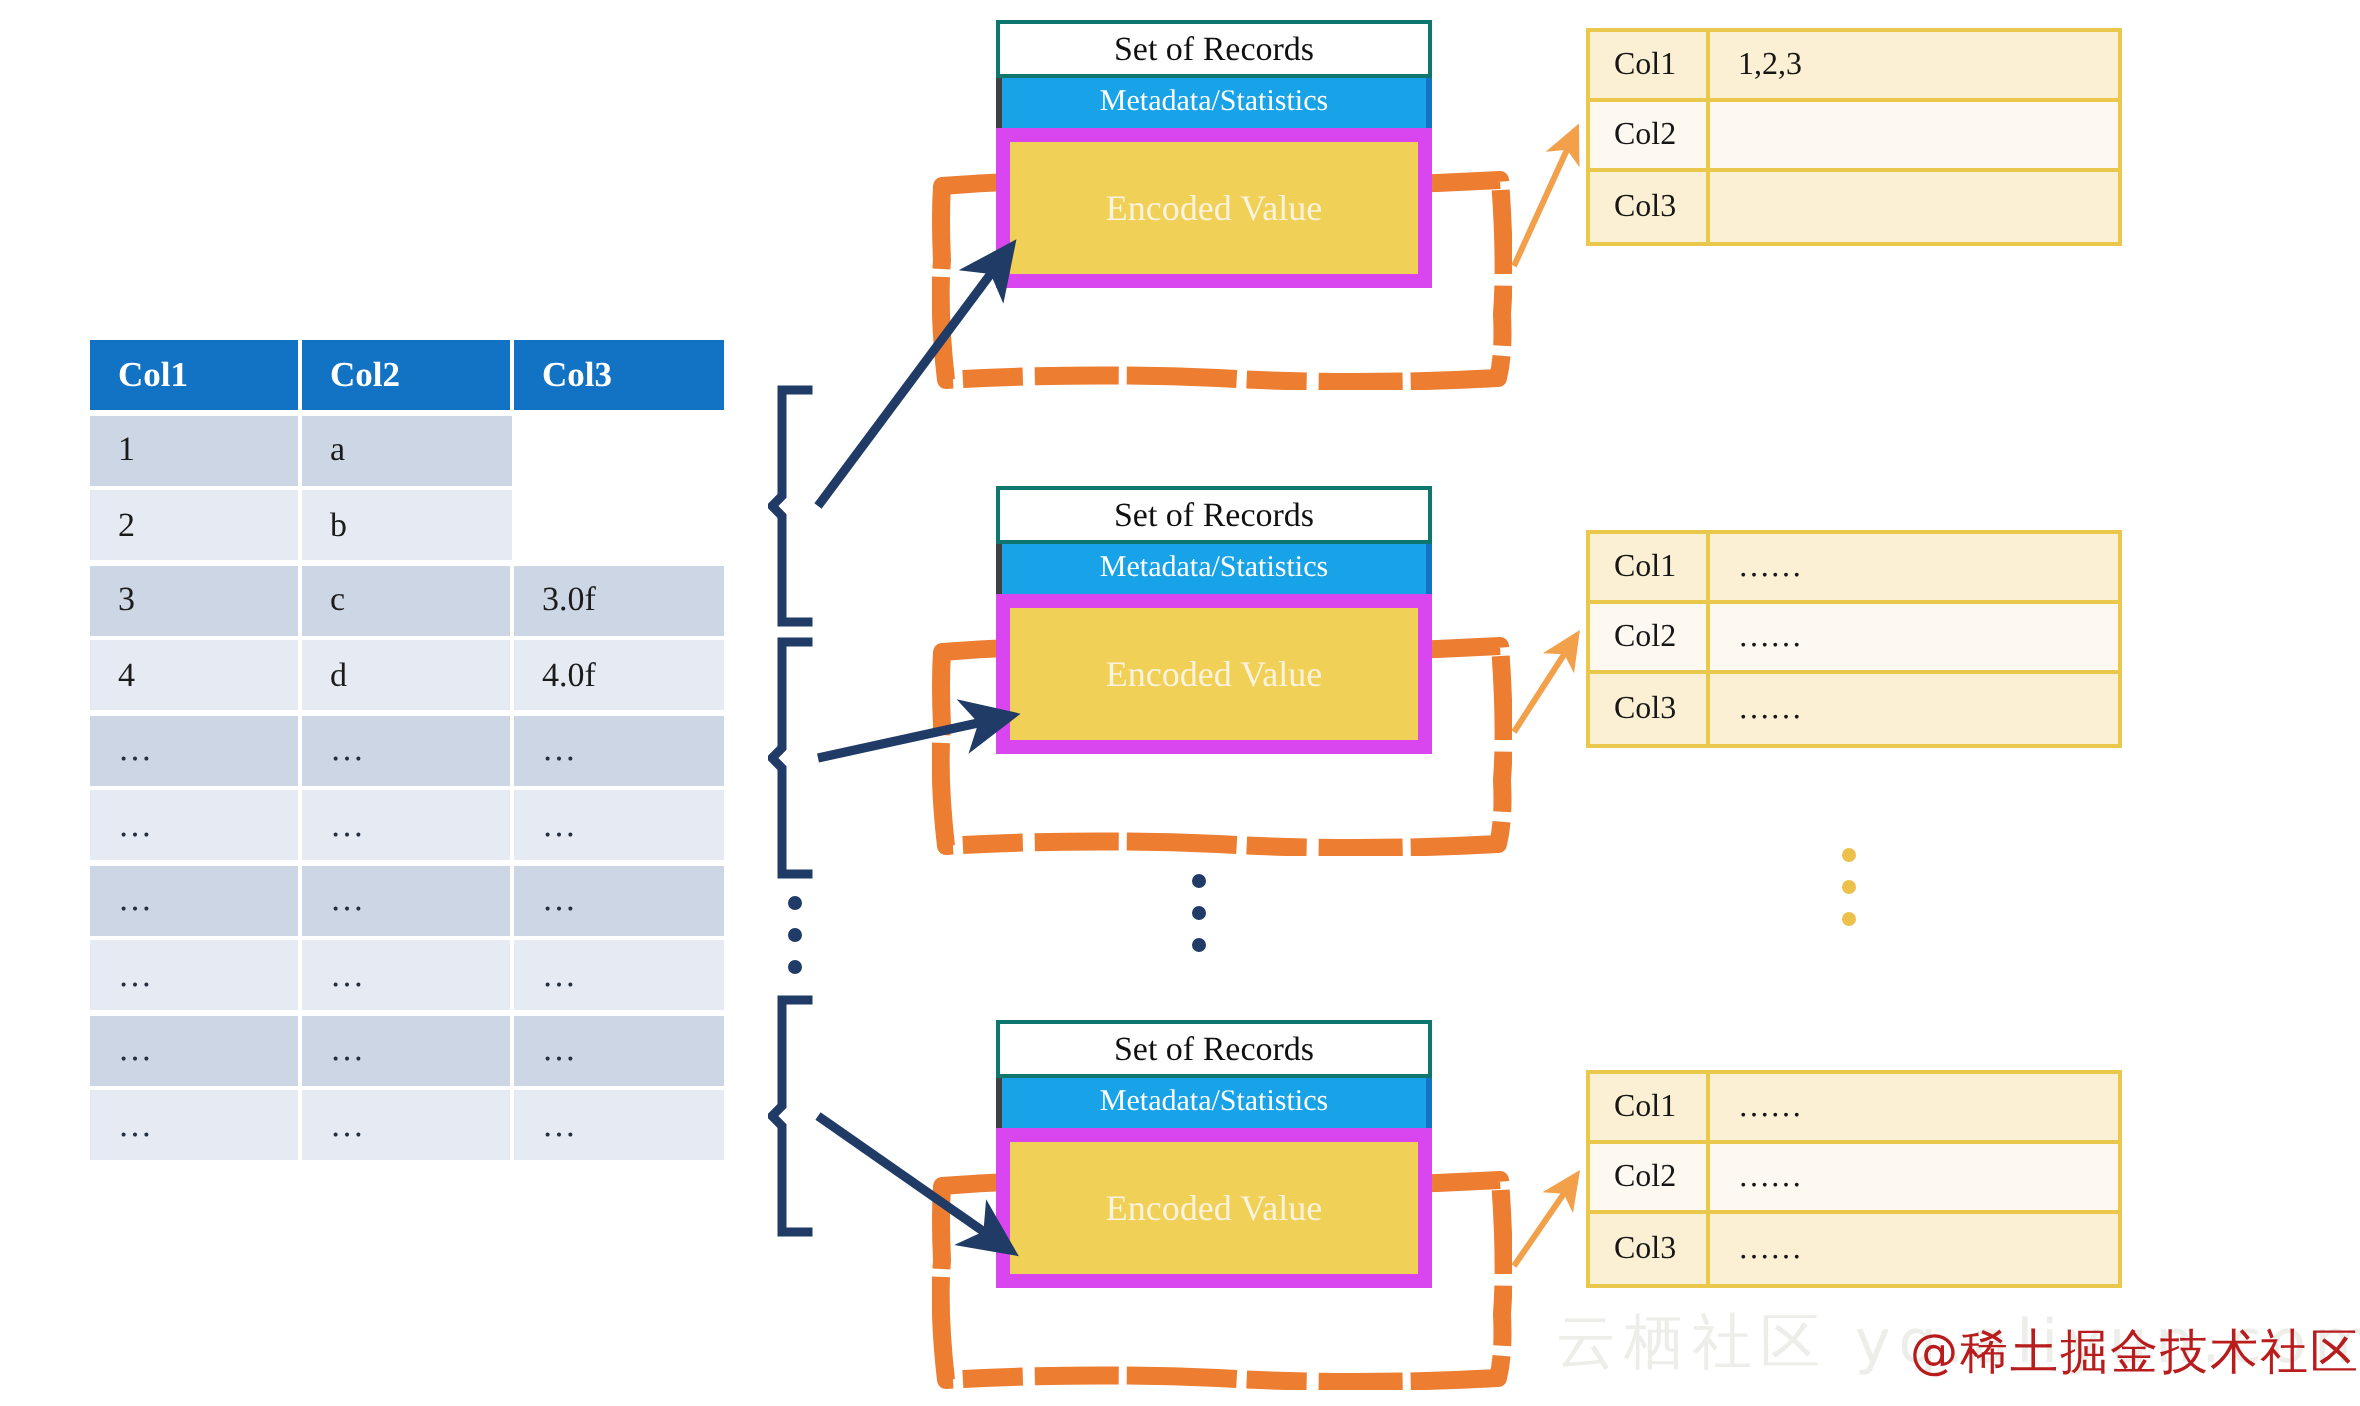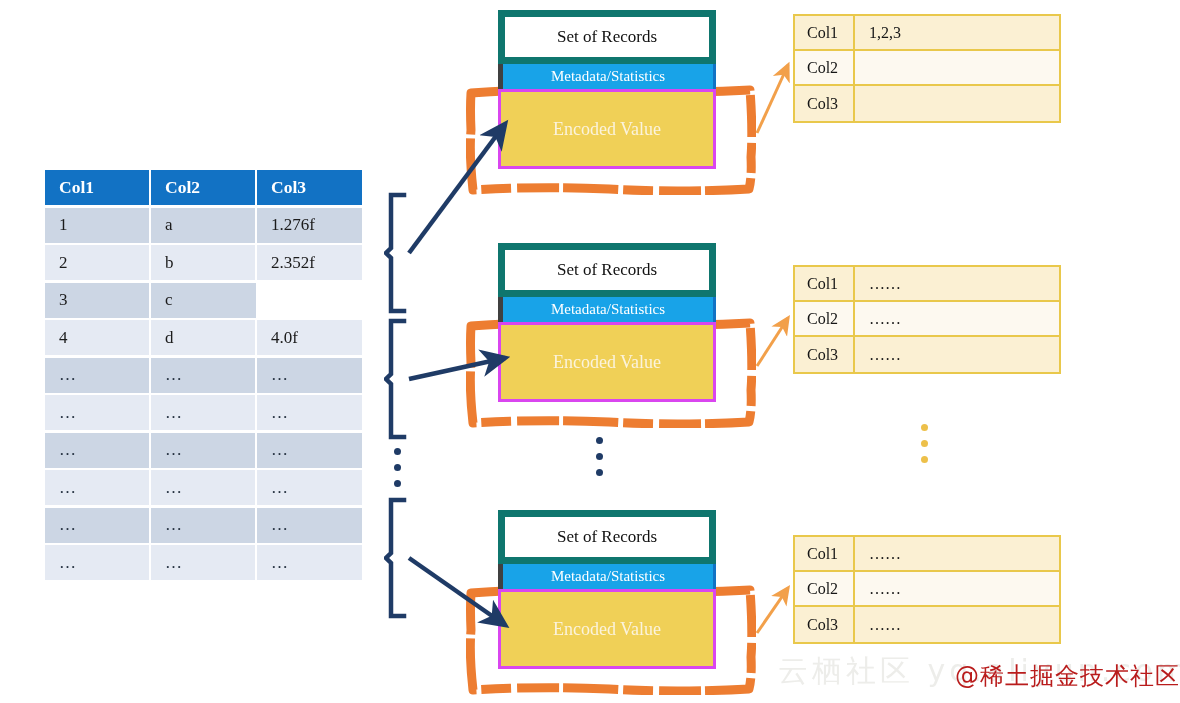--- a/index.html
+++ b/index.html
@@ -33,31 +33,31 @@
   .shade-b .src-cell{background:#e5eaf3;}
   .dots-cell{letter-spacing:2px;font-size:17px;color:#24303f;}
 
   
   .brace{position:absolute;}
   .brace svg{display:block;}
 
   
   .rec-block{position:absolute;width:218px;}
   .rec-title{
-    height:54px;background:#ffffff;border:7px solid #0f766e;
+    height:29px;background:#ffffff;border:2px solid #0f766e;
     display:flex;align-items:center;justify-content:center;
     font-size:17px;color:#111111;box-sizing:border-box;
   }
   .rec-meta{
-    height:25px;background:#18a3e8;border-left:5px solid #404040;border-right:3px solid #1272c4;
+    height:25px;background:#18a3e8;border-left:3px solid #404040;border-right:3px solid #1272c4;
     display:flex;align-items:center;justify-content:center;
     font-size:15px;color:#ffffff;box-sizing:border-box;
   }
   .rec-enc{
-    height:80px;background:#f0d057;border:3px solid #d946ef;
+    height:80px;background:#f0d057;border:7px solid #d946ef;
     display:flex;align-items:center;justify-content:center;
     font-size:18px;color:#fbf3dd;box-sizing:border-box;
   }
 
   
   .hl{position:absolute;}
   .hl svg{display:block;}
 
   
   .det-table{position:absolute;width:268px;border:2px solid #e9c84b;box-sizing:border-box;background:#fbf0d3;}
@@ -100,30 +100,29 @@
   <div class="src-table">
     <div class="src-row src-head">
       <div class="src-cell">Col1</div>
       <div class="src-cell">Col2</div>
       <div class="src-cell">Col3</div>
     </div>
 
     <div class="src-row shade-a">
       <div class="src-cell">1</div>
       <div class="src-cell">a</div>
-      <div class="src-cell">1.276f</div>
     </div>
     <div class="src-row shade-b">
       <div class="src-cell">2</div>
       <div class="src-cell">b</div>
-      <div class="src-cell">2.352f</div>
     </div>
     <div class="src-row shade-a">
       <div class="src-cell">3</div>
       <div class="src-cell">c</div>
+      <div class="src-cell">3.0f</div>
     </div>
     <div class="src-row shade-b">
       <div class="src-cell">4</div>
       <div class="src-cell">d</div>
       <div class="src-cell">4.0f</div>
     </div>
     <div class="src-row shade-a">
       <div class="src-cell dots-cell">…</div>
       <div class="src-cell dots-cell">…</div>
       <div class="src-cell dots-cell">…</div>

